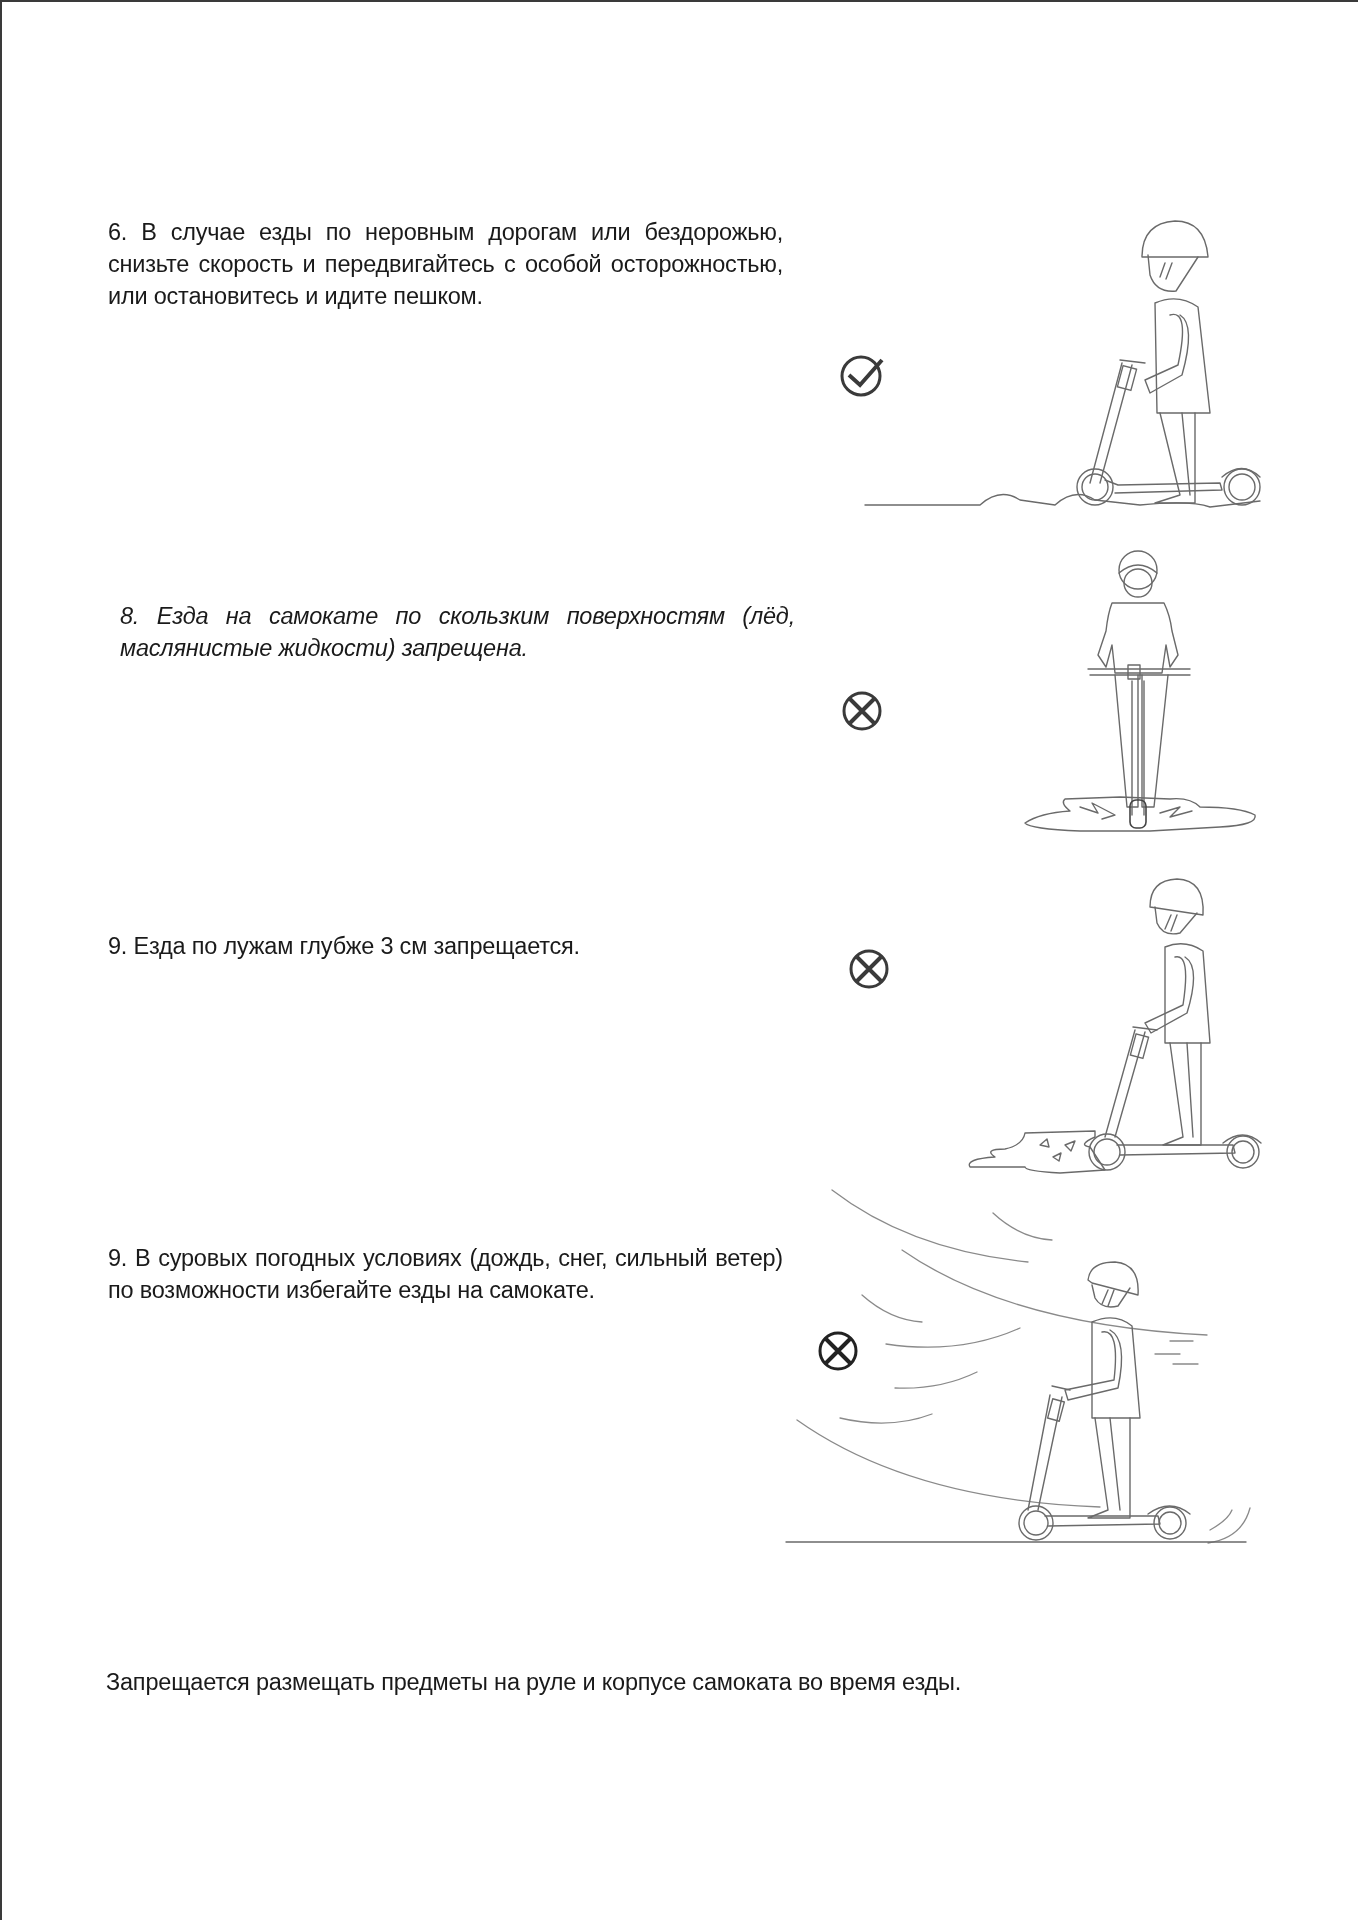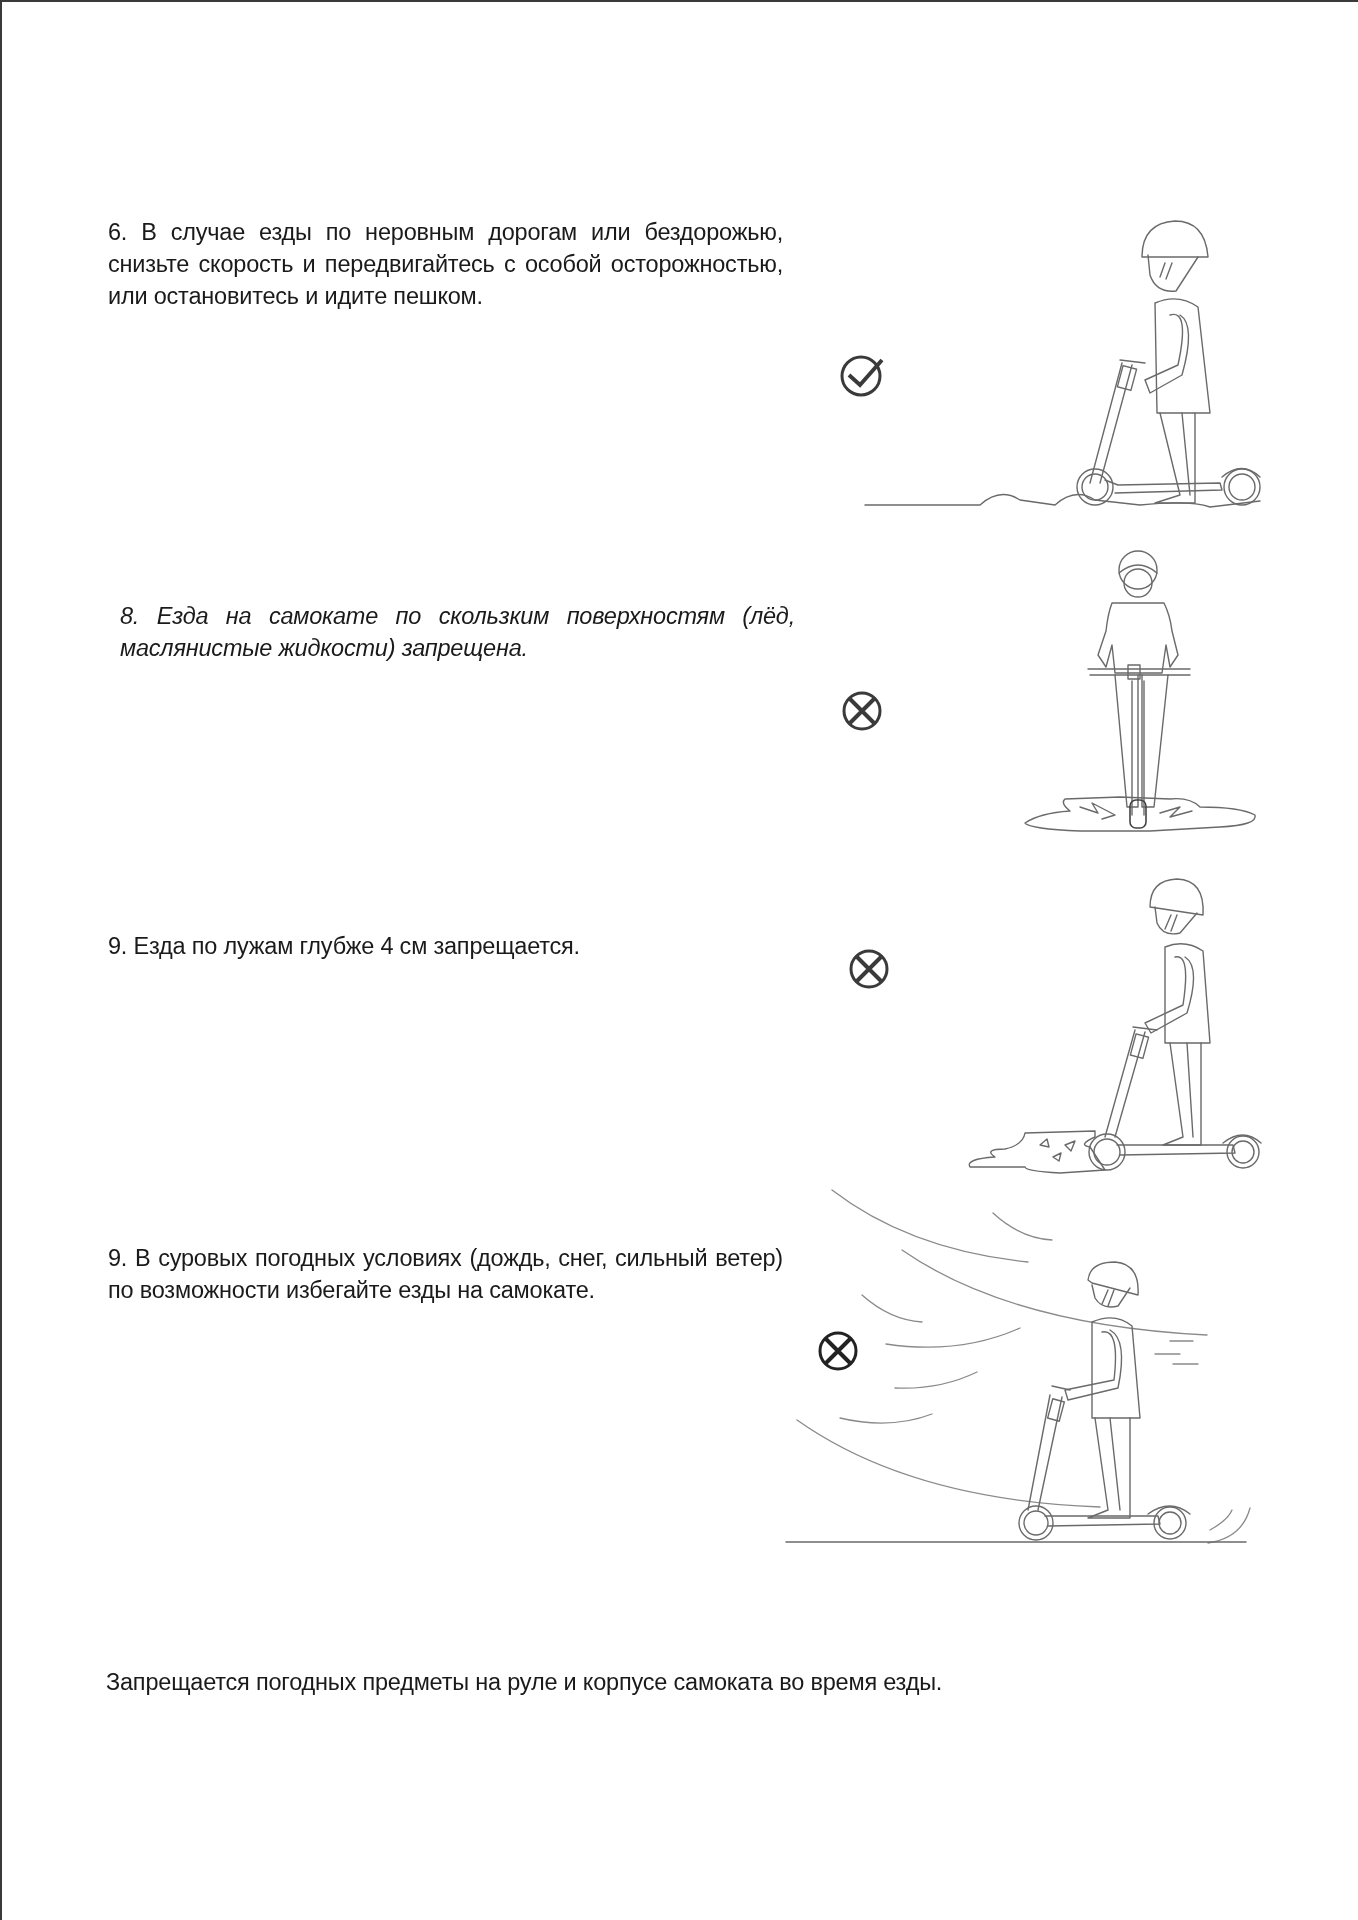--- a/index.html
+++ b/index.html
@@ -90,21 +90,21 @@
 
   <path class="ln" d="M95 130 L107 262 L118 262 L118 130 M122 130 L122 262 L134 262 L148 130"></path>
 
   <path class="ln" d="M112 136 L112 270 M124 136 L124 270"></path>
   <rect class="lnd" x="110" y="255" width="16" height="28" rx="6"></rect>
 
   <path class="ln" d="M5 278 Q20 268 50 266 Q40 258 45 254 L100 252 L150 254 Q170 252 180 262 Q220 262 235 270 Q238 280 200 282 L130 286 L60 286 Q10 284 5 278 Z"></path>
   <path class="ln" d="M60 262 L78 268 L72 258 L95 270 L82 274 M140 268 L160 262 L150 272 L172 266"></path>
 </svg>
 
-<p class="para" style="top:930px; margin:0;">9. Езда по лужам глубже 4 см запрещается.</p>
+<p class="para" style="top:930px; margin:0;">9. Езда по лужам глубже 3 см запрещается.</p>
 
 <svg class="icon" style="left:848px; top:948px;" width="42" height="42" viewBox="0 0 42 42">
   <circle cx="21" cy="21" r="18" fill="none" stroke="#3a3a3a" stroke-width="3"></circle>
   <path d="M9 9 L33 33 M33 9 L9 33" stroke="#3a3a3a" stroke-width="4"></path>
 </svg>
 
 <svg class="illus" style="left:965px; top:875px;" width="300" height="300" viewBox="0 0 300 300">
 
   <path class="ln" d="M185 32 Q185 5 212 4 Q240 5 238 40 Z"></path>
   <path class="ln" d="M190 32 L192 48 Q198 62 215 58 L232 38"></path>
@@ -170,13 +170,13 @@
   <path class="ln" d="M272 206 L290 210"></path>
 
   <circle class="ln" cx="256" cy="343" r="17"></circle>
     <circle class="ln" cx="256" cy="343" r="12"></circle>
   <path class="ln" d="M265 336 L378 336 L380 344 L268 346"></path>
   <circle class="ln" cx="390" cy="343" r="16"></circle>
     <circle class="ln" cx="390" cy="343" r="11"></circle>
   <path class="ln" d="M368 334 Q390 318 410 334"></path>
 </svg>
 
-<p class="footer-note" style="margin:0;">Запрещается погодных предметы на руле и корпусе самоката во время езды.</p>
+<p class="footer-note" style="margin:0;">Запрещается размещать предметы на руле и корпусе самоката во время езды.</p>
 
 </body></html>

